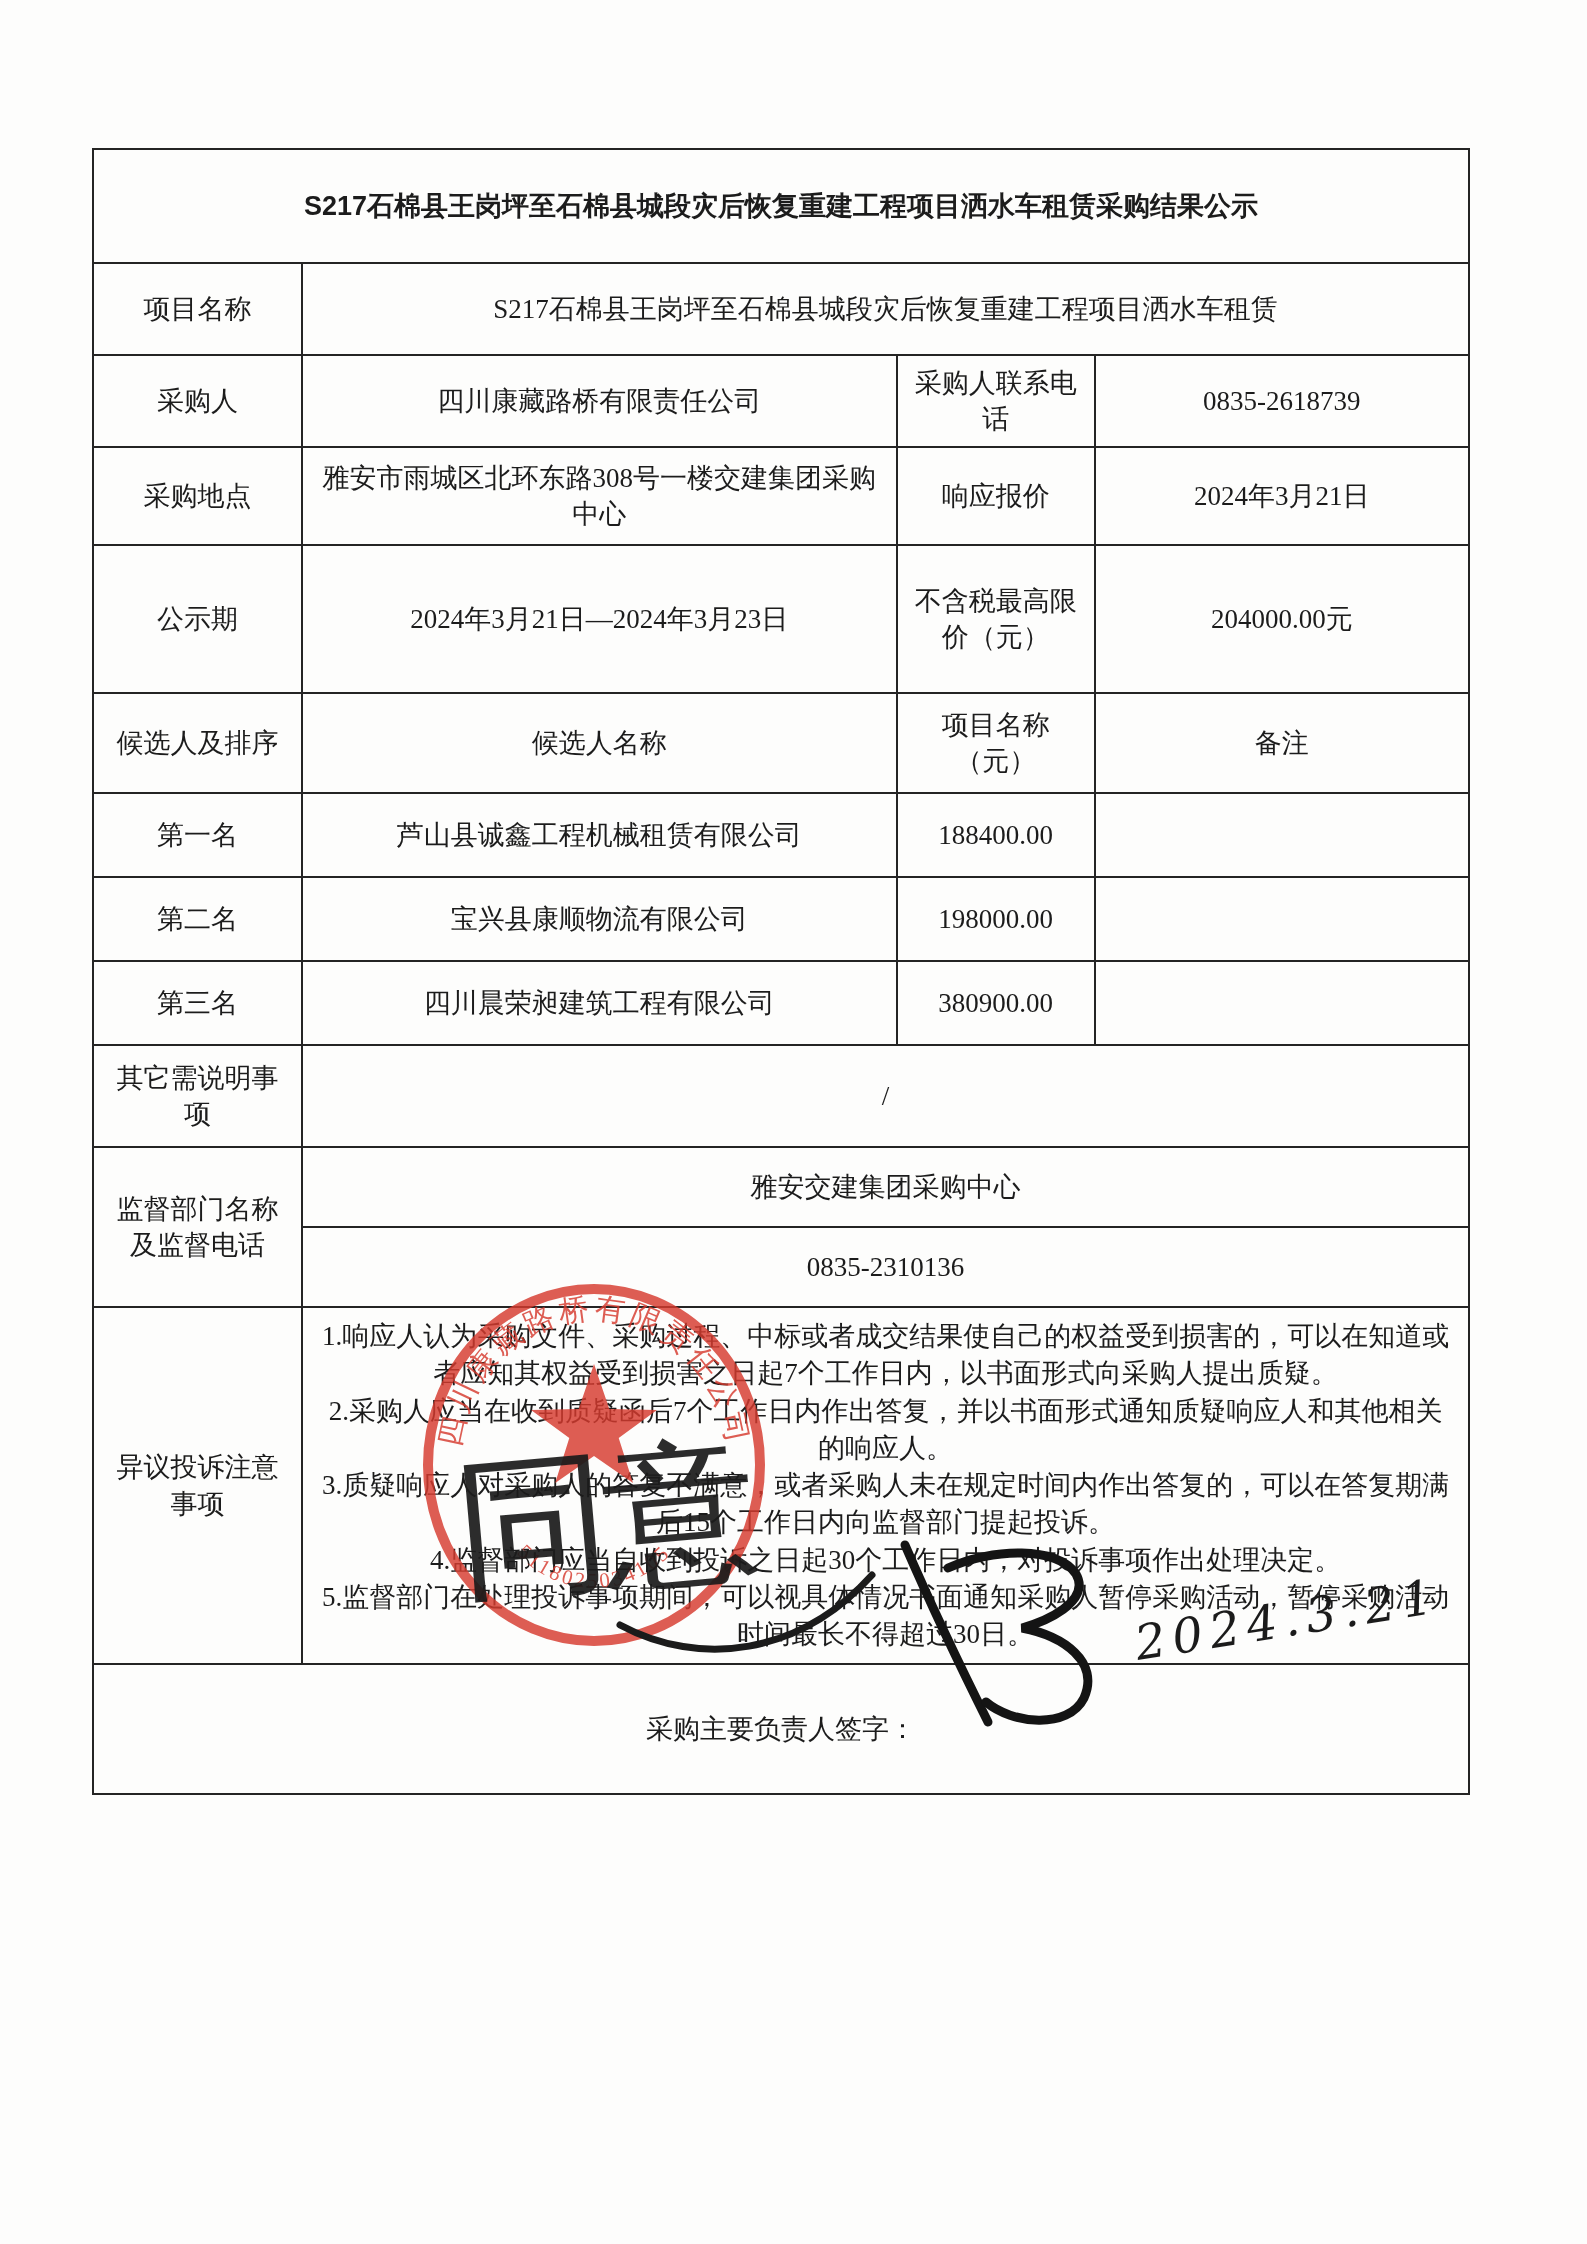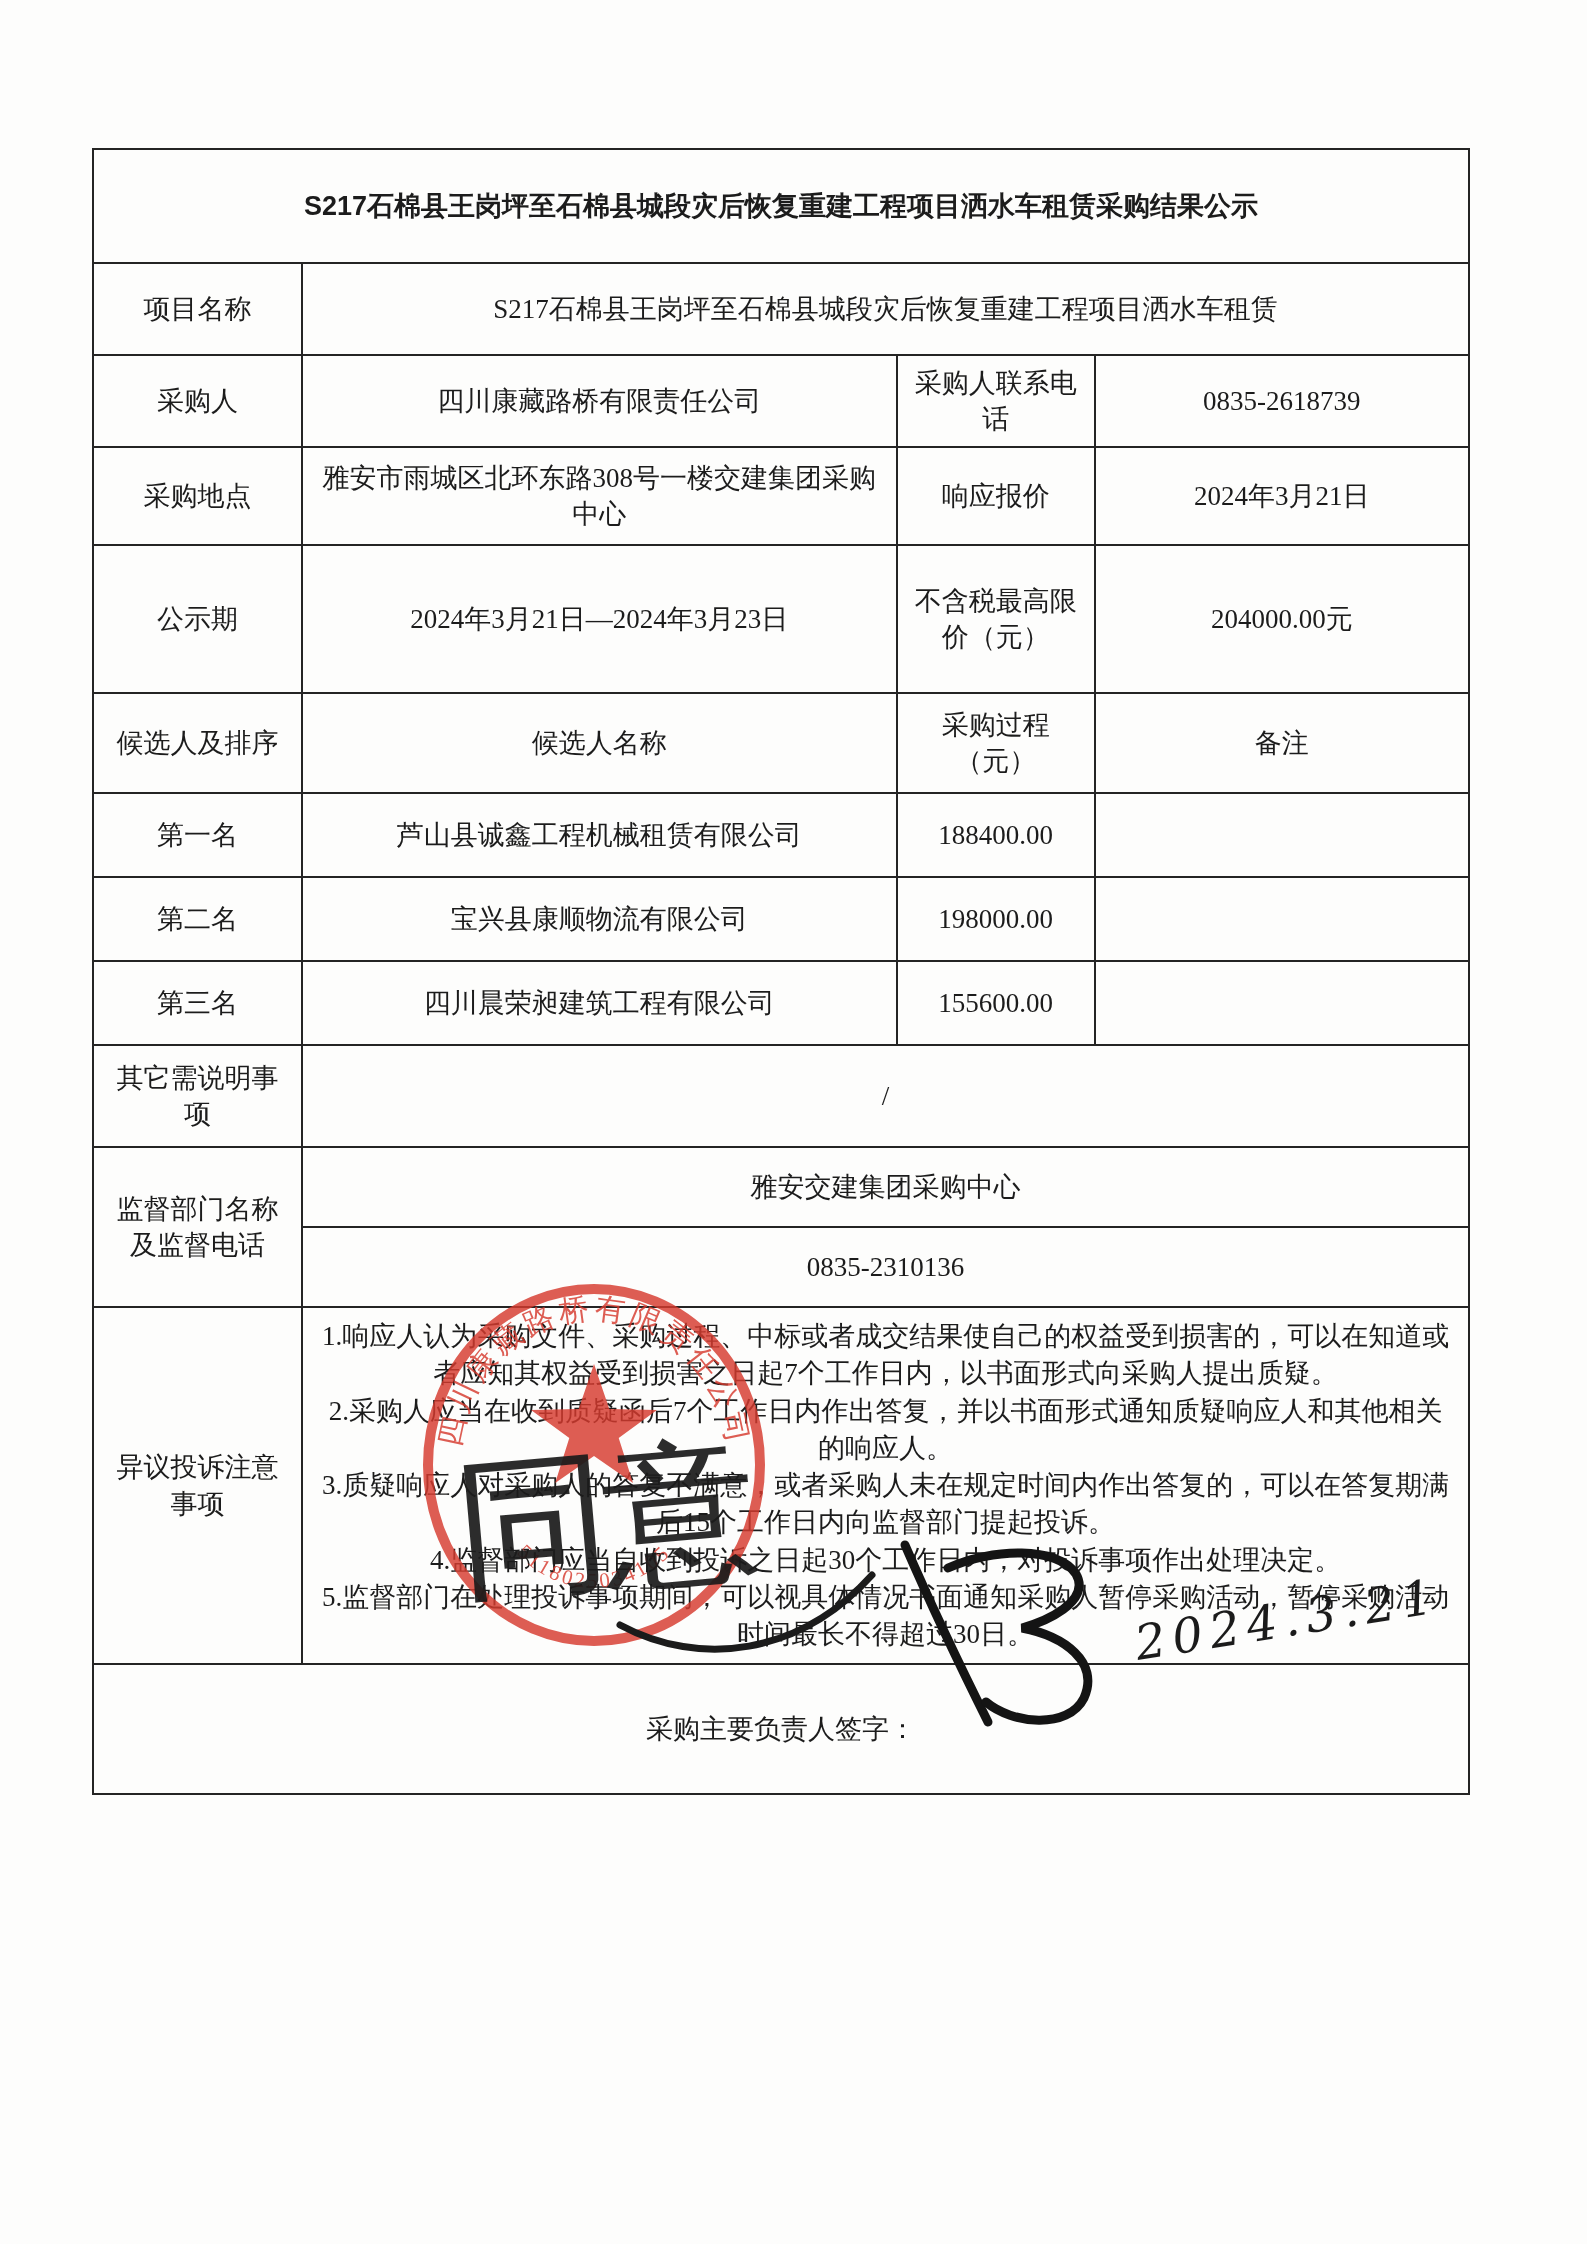--- a/index.html
+++ b/index.html
@@ -95,42 +95,42 @@
     <tr>
       <td class="h136">公示期</td>
       <td class="h136">2024年3月21日—2024年3月23日</td>
       <td class="h136">不含税最高限价（元）</td>
       <td class="h136">204000.00元</td>
     </tr>
 
     <tr>
       <td class="h88">候选人及排序</td>
       <td class="h88">候选人名称</td>
-      <td class="h88">采购过程（元）</td>
+      <td class="h88">项目名称（元）</td>
       <td class="h88">备注</td>
     </tr>
 
     <tr>
       <td class="h72">第一名</td>
       <td class="h72">芦山县诚鑫工程机械租赁有限公司</td>
       <td class="h72">188400.00</td>
       <td class="h72"></td>
     </tr>
 
     <tr>
       <td class="h72">第二名</td>
       <td class="h72">宝兴县康顺物流有限公司</td>
       <td class="h72">198000.00</td>
       <td class="h72"></td>
     </tr>
 
     <tr>
       <td class="h72">第三名</td>
       <td class="h72">四川晨荣昶建筑工程有限公司</td>
-      <td class="h72">155600.00</td>
+      <td class="h72">380900.00</td>
       <td class="h72"></td>
     </tr>
 
     <tr>
       <td class="h90">其它需说明事项</td>
       <td class="h90" colspan="3">/</td>
     </tr>
 
     <tr>
       <td rowspan="2">监督部门名称及监督电话</td>

